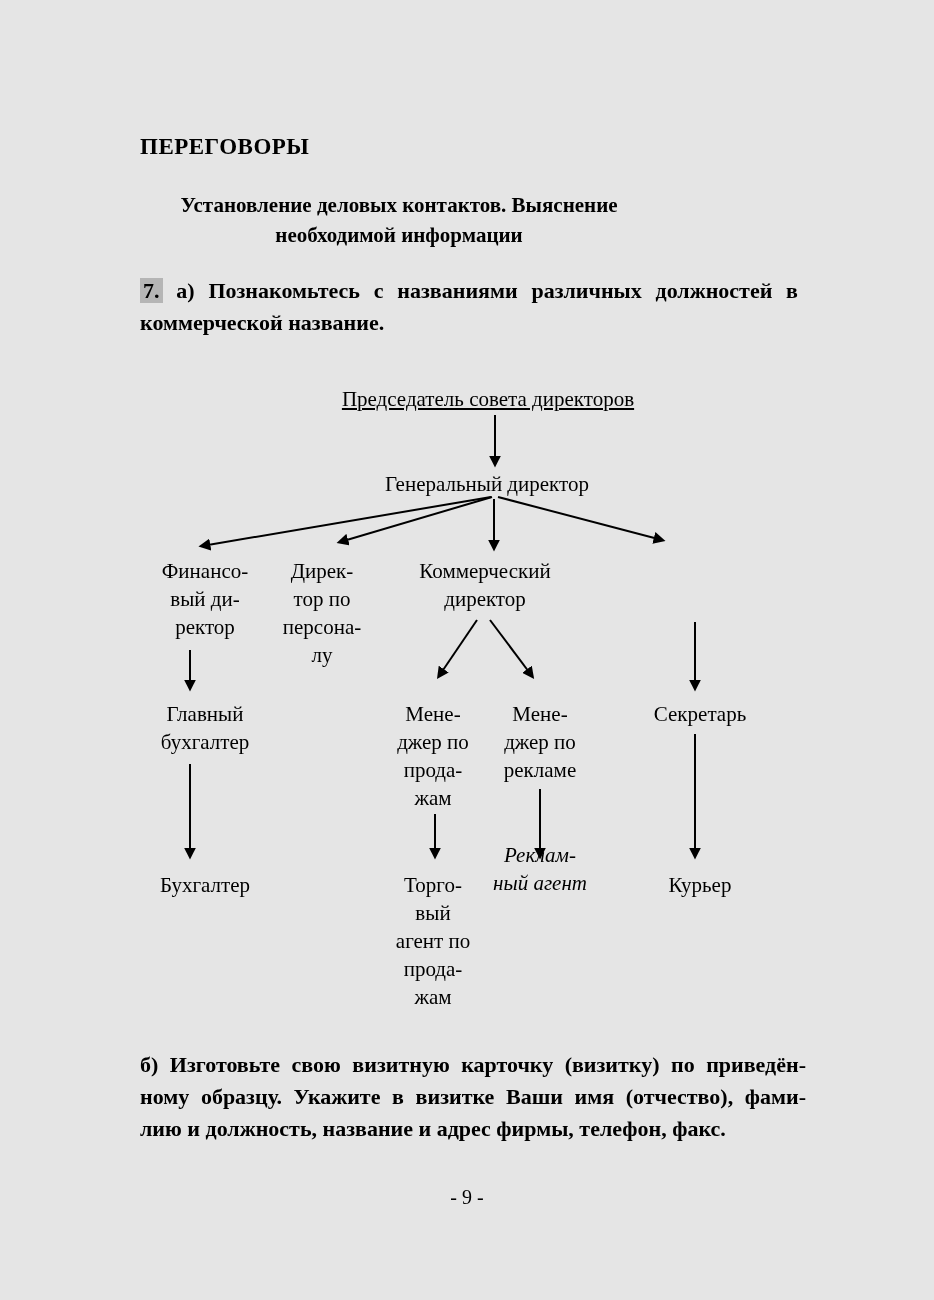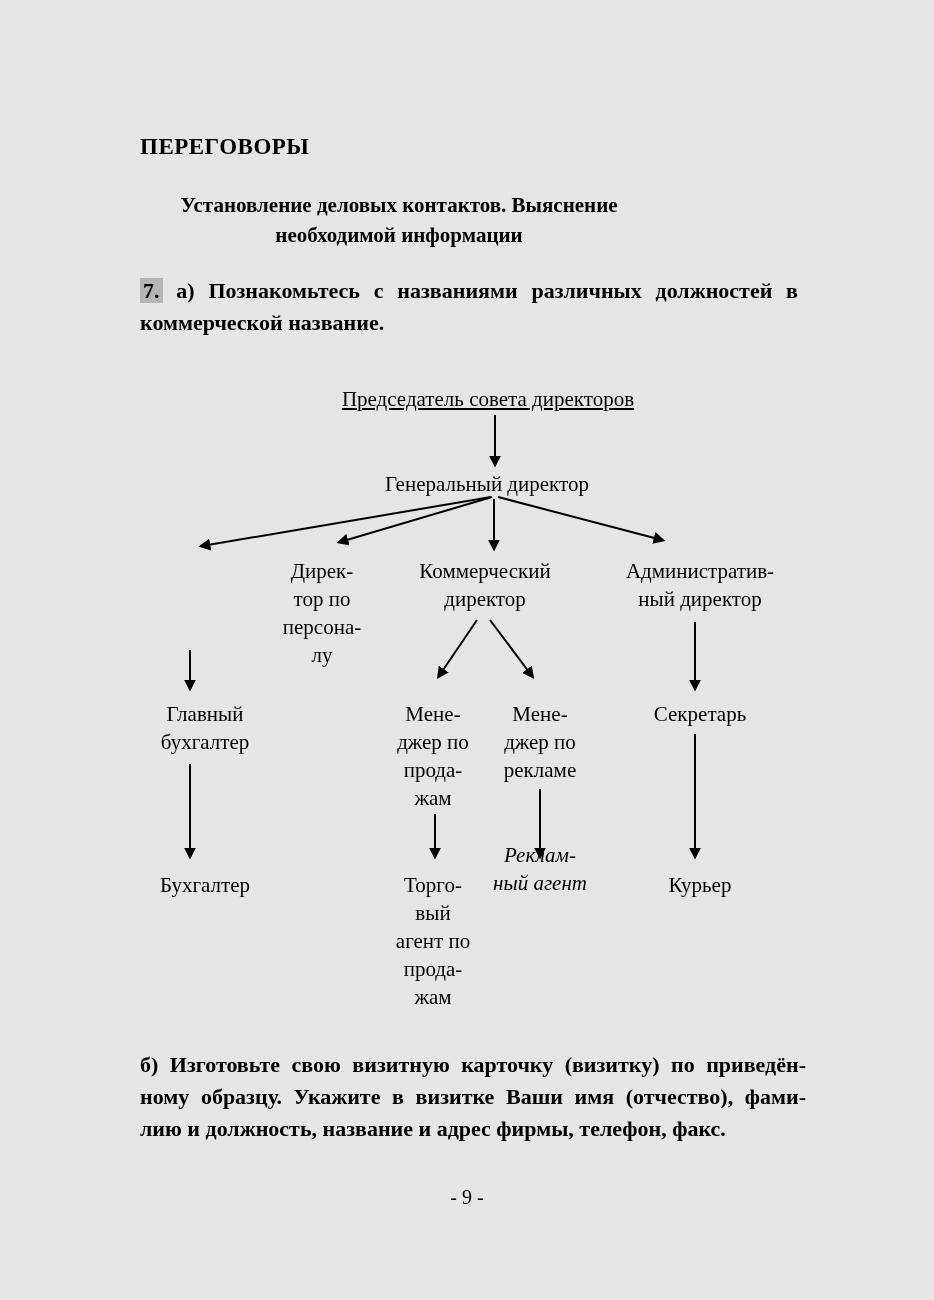--- a/index.html
+++ b/index.html
@@ -116,28 +116,29 @@
       <line x1="490" y1="620" x2="532" y2="676" marker-end="url(#arrow)"></line>
       <line x1="435" y1="814" x2="435" y2="856" marker-end="url(#arrow)"></line>
       <line x1="540" y1="789" x2="540" y2="856" marker-end="url(#arrow)"></line>
       <line x1="695" y1="622" x2="695" y2="688" marker-end="url(#arrow)"></line>
       <line x1="695" y1="734" x2="695" y2="856" marker-end="url(#arrow)"></line>
     </svg>
 
     <div class="node underline" style="left:488px; top:385px;">Председатель совета директоров</div>
     <div class="node" style="left:487px; top:470px;">Генеральный директор</div>
 
+    <div class="node" style="left:205px; top:557px;">Финансо-
+вый ди-
+ректор</div>
     <div class="node" style="left:322px; top:557px;">Дирек-
 тор по
 персона-
 лу</div>
     <div class="node" style="left:485px; top:557px;">Коммерческий
 директор</div>
-    <div class="node" style="left:700px; top:557px;">Административ-
-ный директор</div>
 
     <div class="node" style="left:205px; top:700px;">Главный
 бухгалтер</div>
     <div class="node" style="left:433px; top:700px;">Мене-
 джер по
 прода-
 жам</div>
     <div class="node" style="left:540px; top:700px;">Мене-
 джер по
 рекламе</div>

